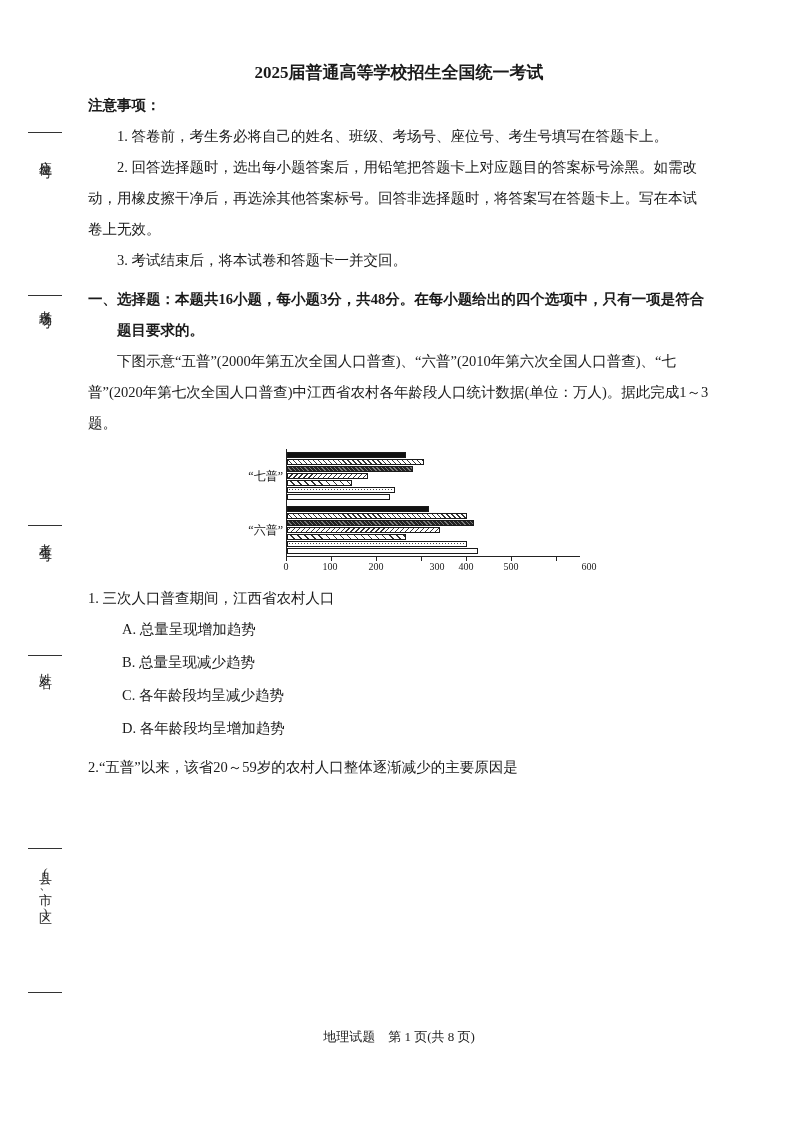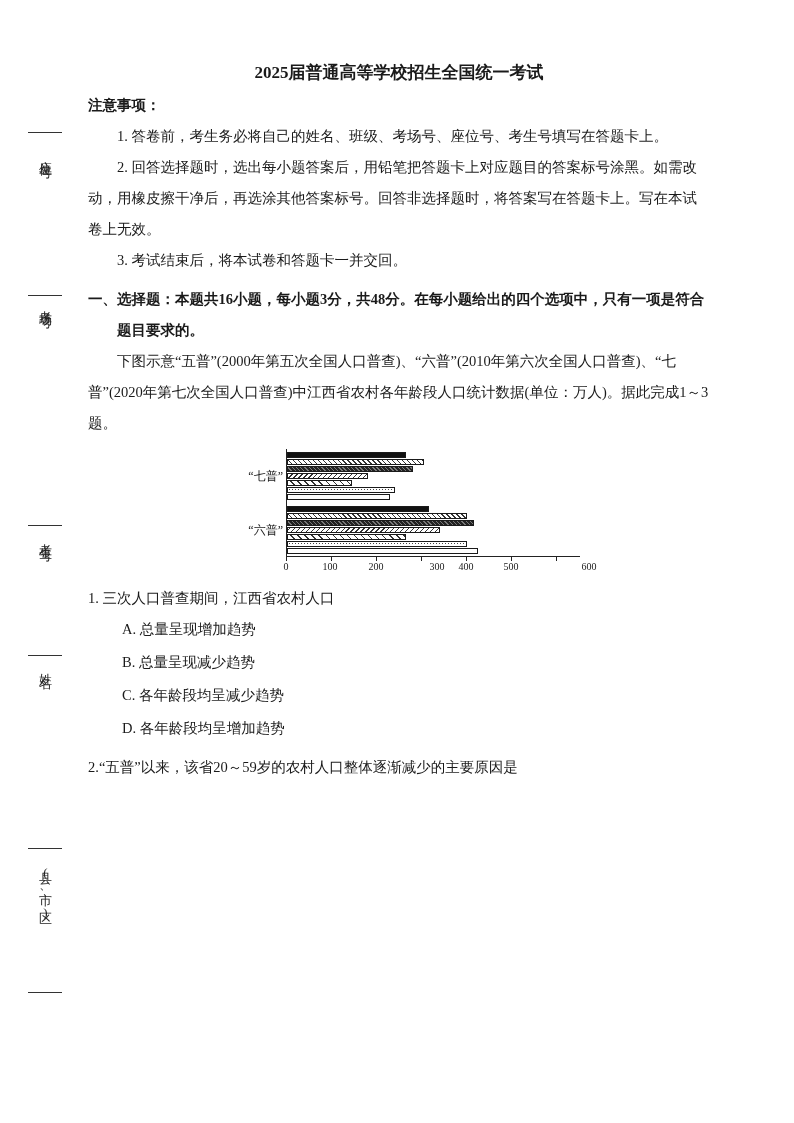--- a/index.html
+++ b/index.html
@@ -131,14 +131,15 @@
       <div class="option">C. 各年龄段均呈减少趋势</div>
       <div class="option">D. 各年龄段均呈增加趋势</div>
     </div>
 
     <div class="q-block">
       <div class="q-stem"><span>2.</span><span>“五普”以来，该省20～59岁的农村人口整体逐渐减少的主要原因是</span></div>
     </div>
 
   </div>
 
+  <div class="footer">地理试题　第 1 页(共 8 页)</div>
 
 </div>
 
 </body></html>

